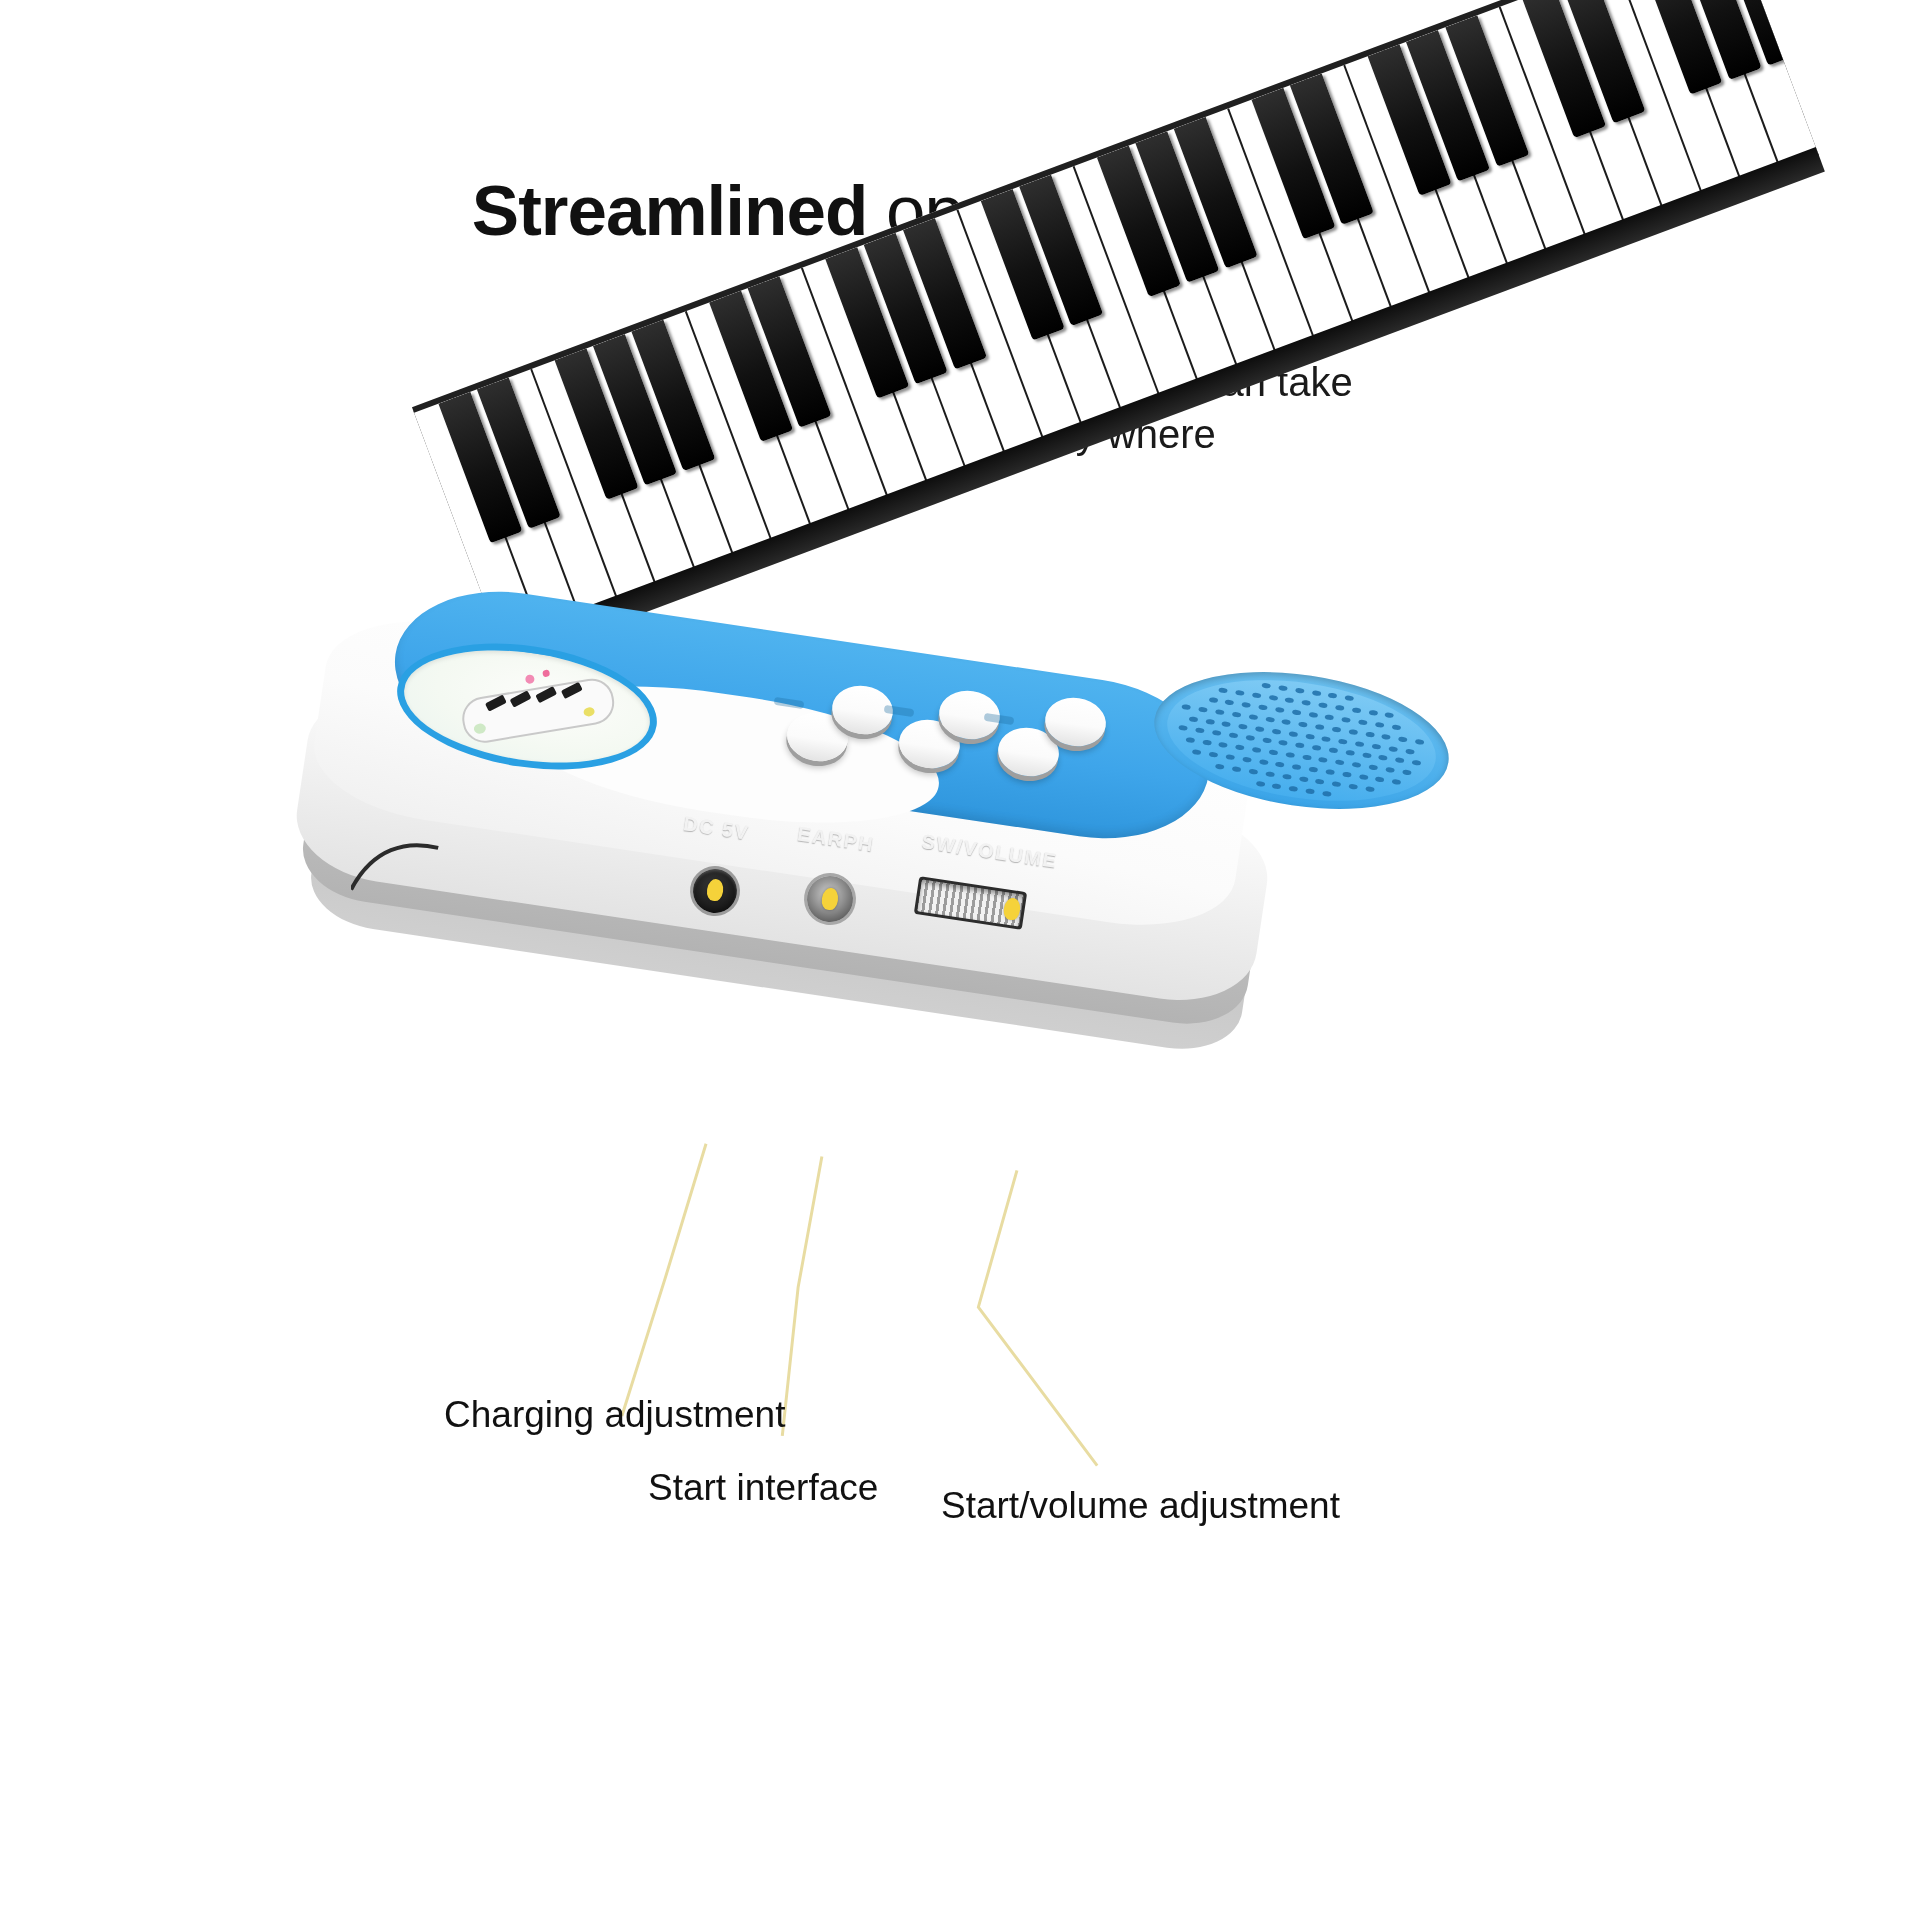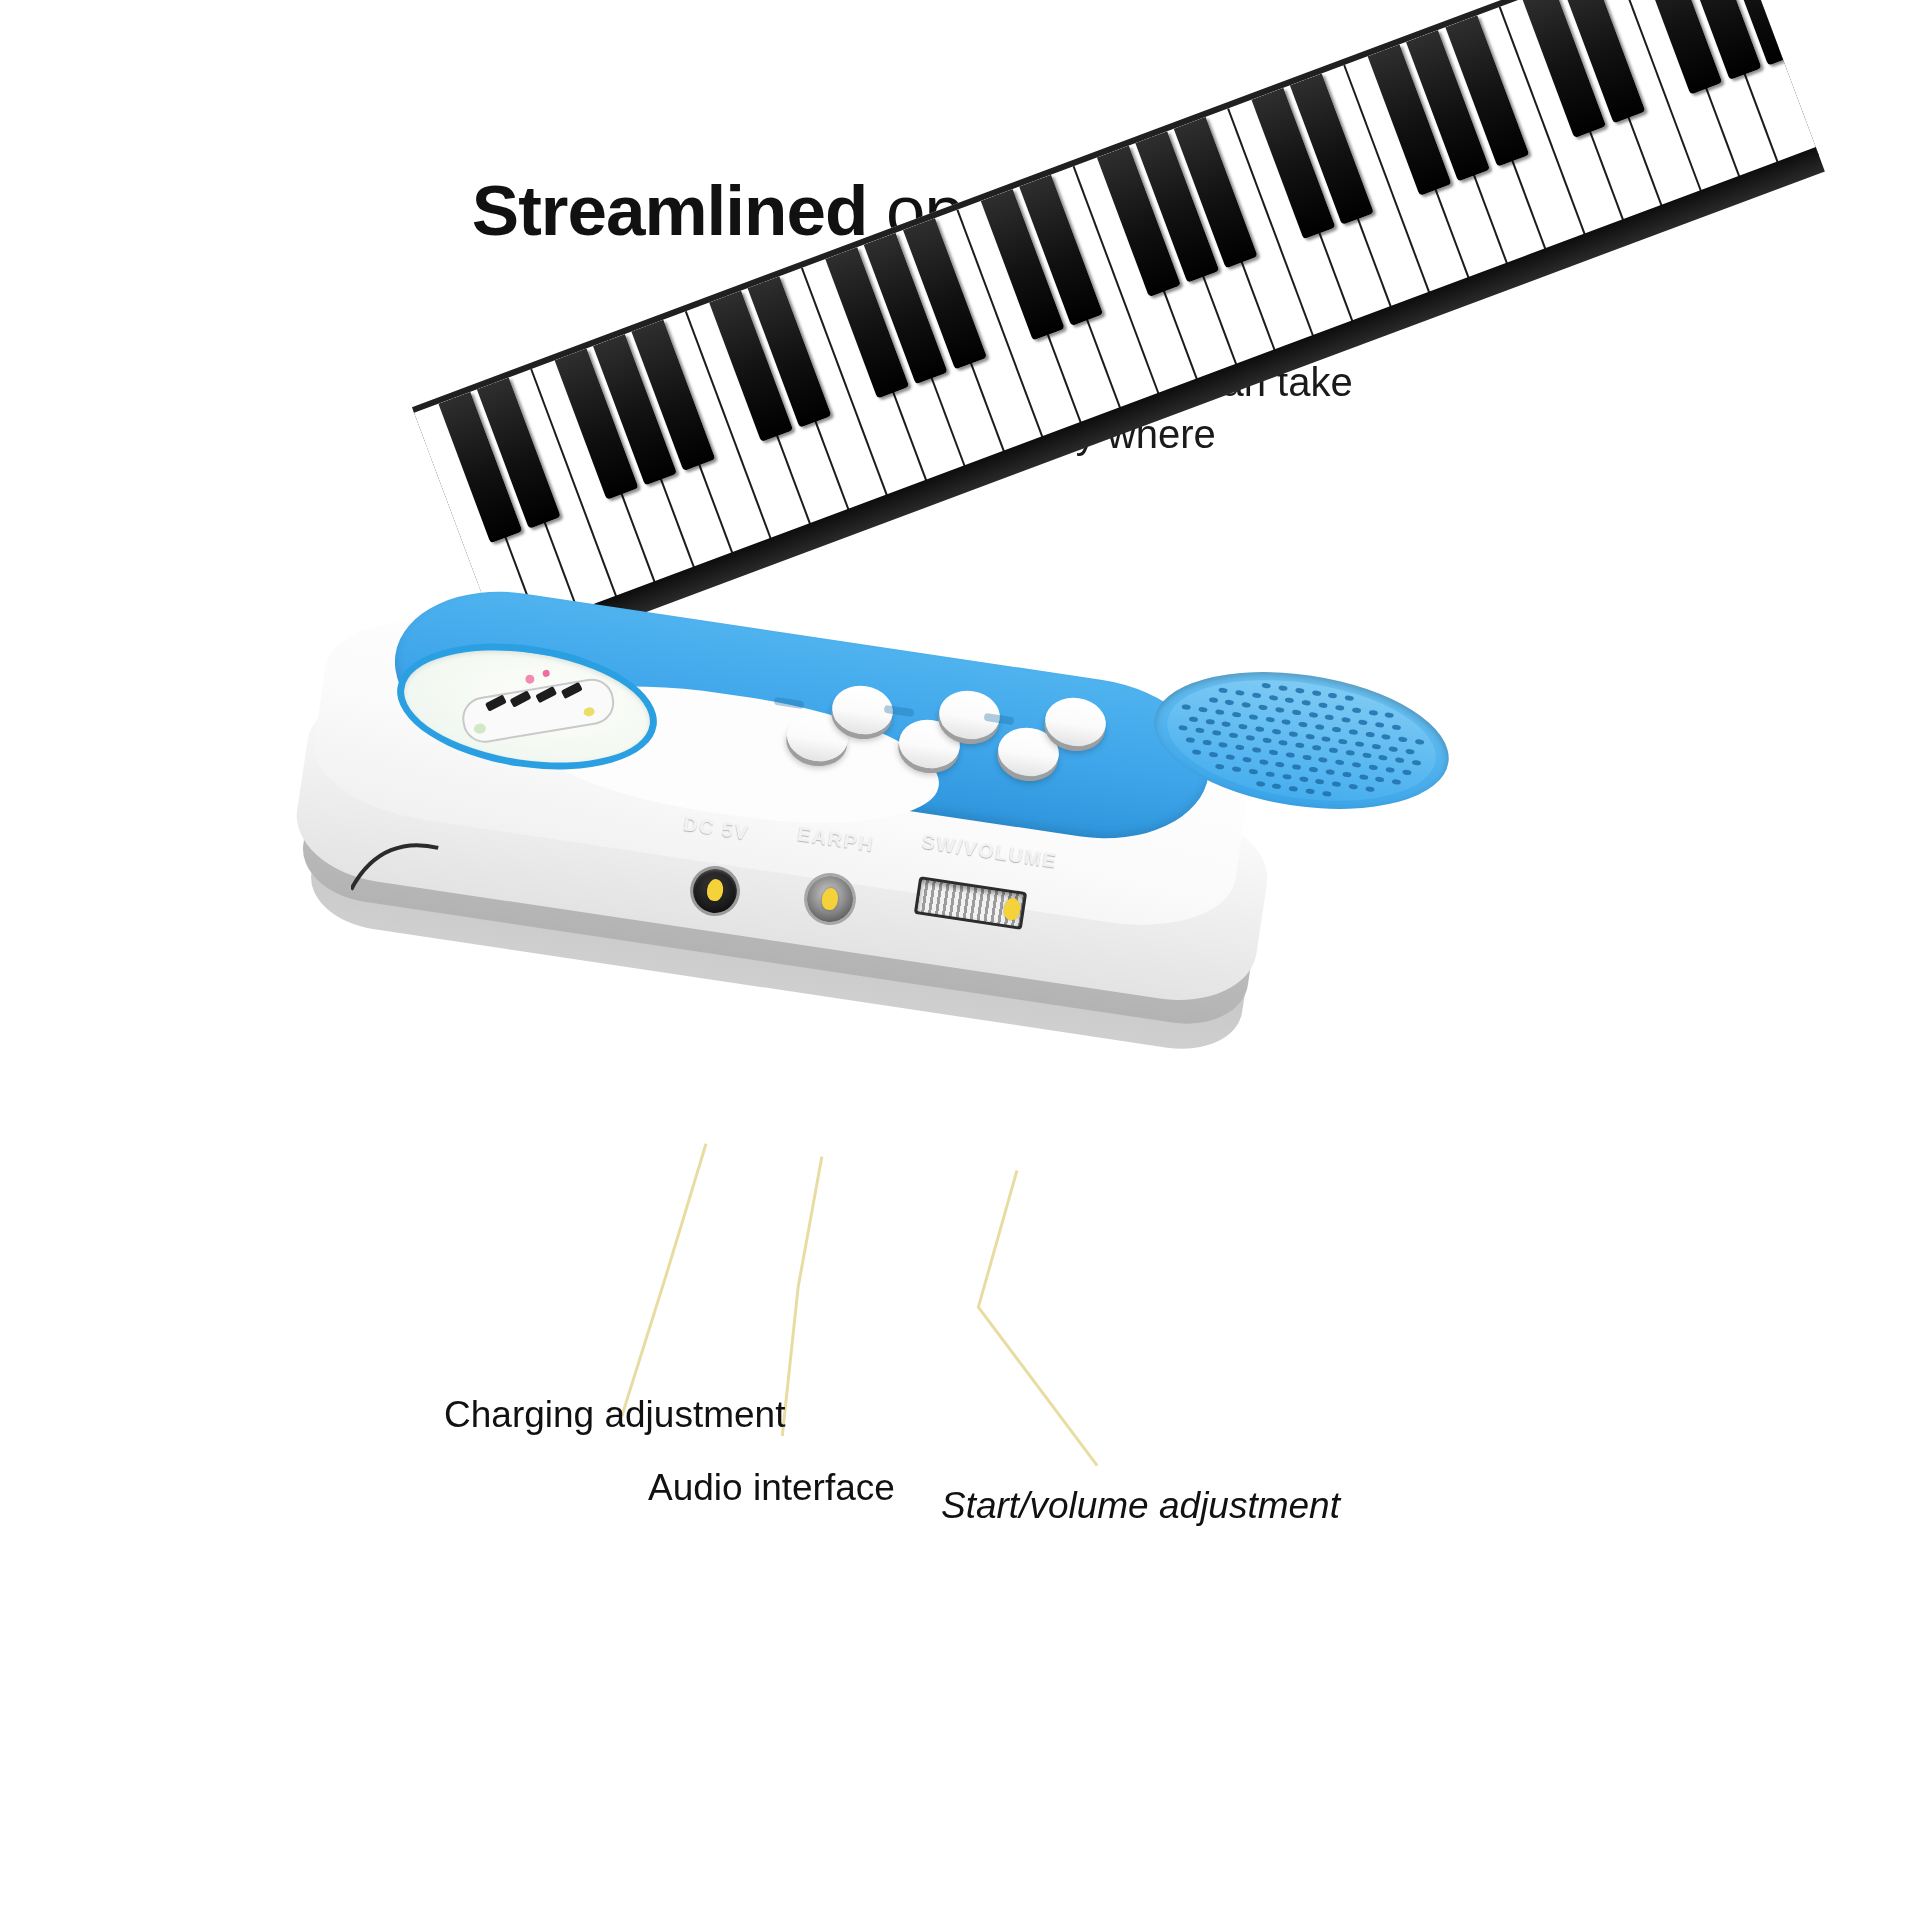--- a/index.html
+++ b/index.html
@@ -375,15 +375,15 @@
   </svg>
 </div>
 
 <svg width="1927" height="1927" style="position:absolute;left:0;top:0;pointer-events:none;" viewBox="0 0 1946 1946">
   <path class="leader" d="M713 1155 L672 1290 L628 1430"></path>
   <path class="leader" d="M830 1168 L806 1300 L790 1450"></path>
   <path class="leader" d="M1027 1182 L988 1320 L1108 1480"></path>
 </svg>
 
 <div class="callout" style="left:444px;top:1394px;">Charging adjustment</div>
-<div class="callout" style="left:648px;top:1467px;">Audio interface</div>
-<div class="callout" style="left:941px;top:1485px;font-style:italic;">Start/volume adjustment</div>
+<div class="callout" style="left:648px;top:1467px;">Start interface</div>
+<div class="callout" style="left:941px;top:1485px;">Start/volume adjustment</div>
 
 
 </body></html>

